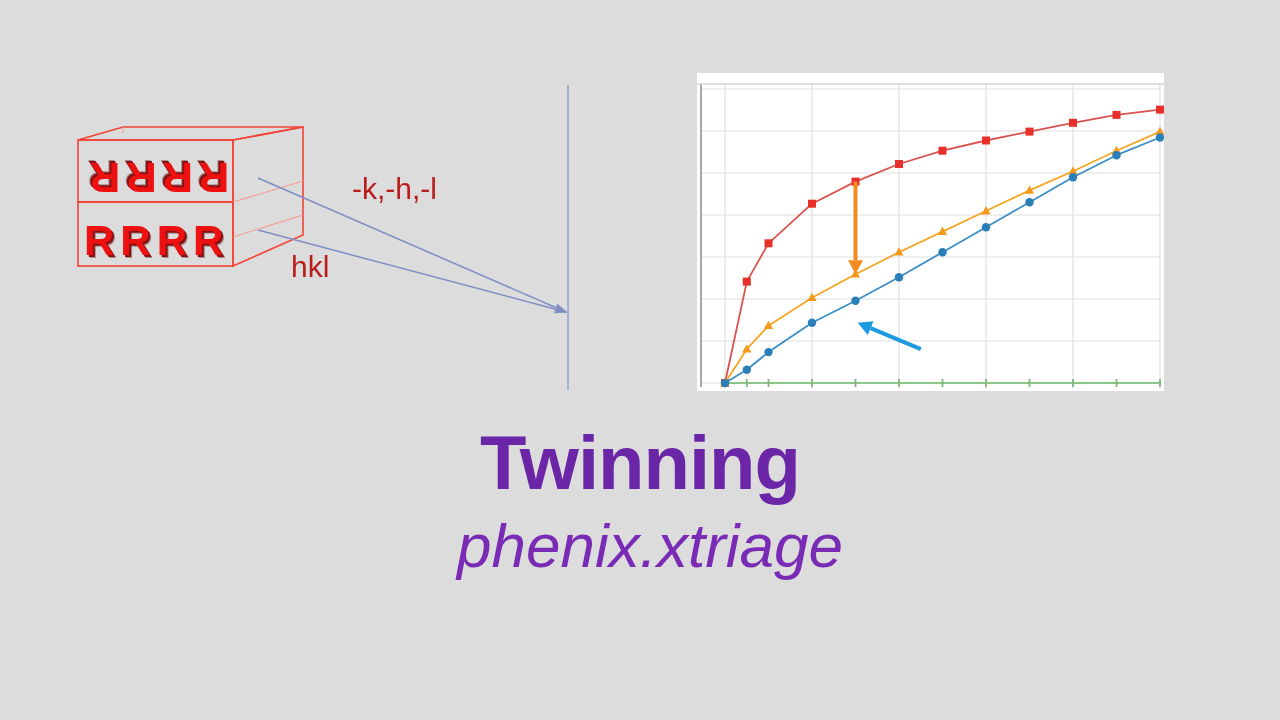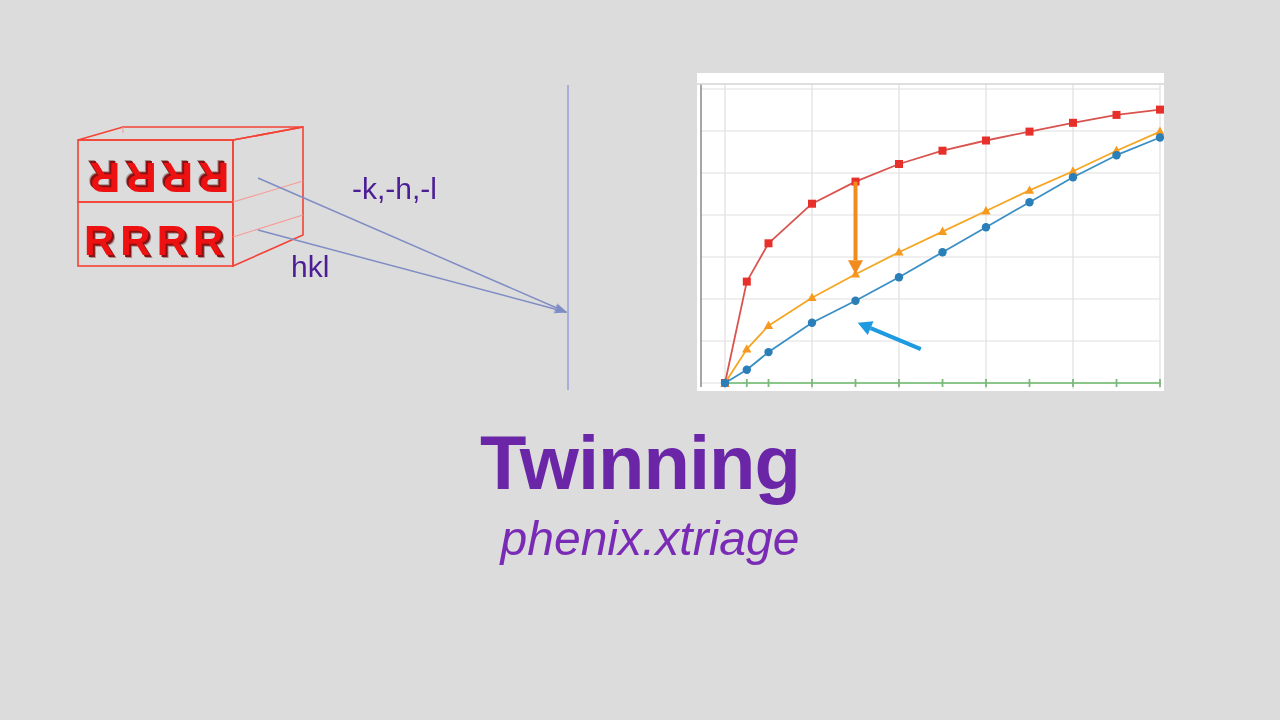--- a/index.html
+++ b/index.html
@@ -41,21 +41,21 @@
     transform: rotate(180deg);
     transform-origin: center center;
   }
   #r-row-bottom {
     left: 24px; top: 92px;
     font-size: 42px;
   }
 
   .red-label {
     position: absolute;
-    color: #4c1d95;
+    color: #b91c1c;
     font-family: "Liberation Sans", sans-serif;
     font-weight: 400;
     white-space: nowrap;
     user-select: none;
   }
   #label-hkl     { left: 291px; top: 250px; font-size: 30px; }
   #label-twinop  { left: 352px; top: 172px; font-size: 30px; }
 
   
   #connector-layer {
@@ -86,21 +86,21 @@
     font-size: 76px;
     line-height: 1.0;
     color: #6b26a8;
     letter-spacing: -1px;
   }
   #sub-title {
     margin-top: 14px;
     font-family: "Liberation Sans", sans-serif;
     font-style: italic;
     font-weight: 400;
-    font-size: 48px;
+    font-size: 62px;
     line-height: 1.0;
     color: #7a2bb5;
     letter-spacing: 0px;
     padding-left: 20px;
   }
 </style>
 </head>
 <body>
 
 <div id="slide">

